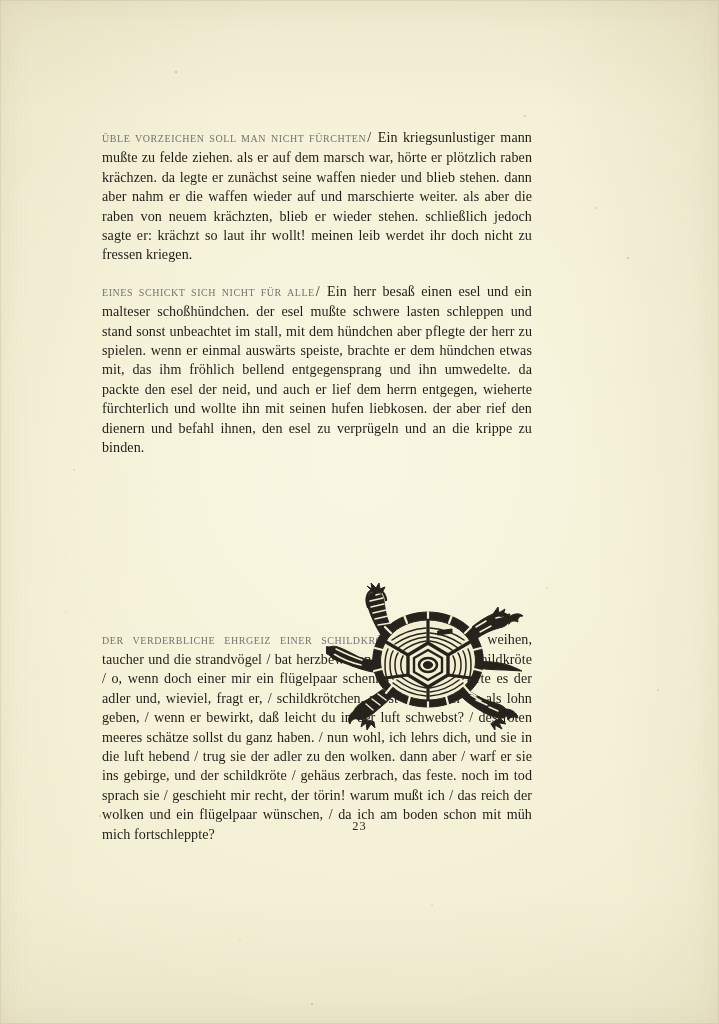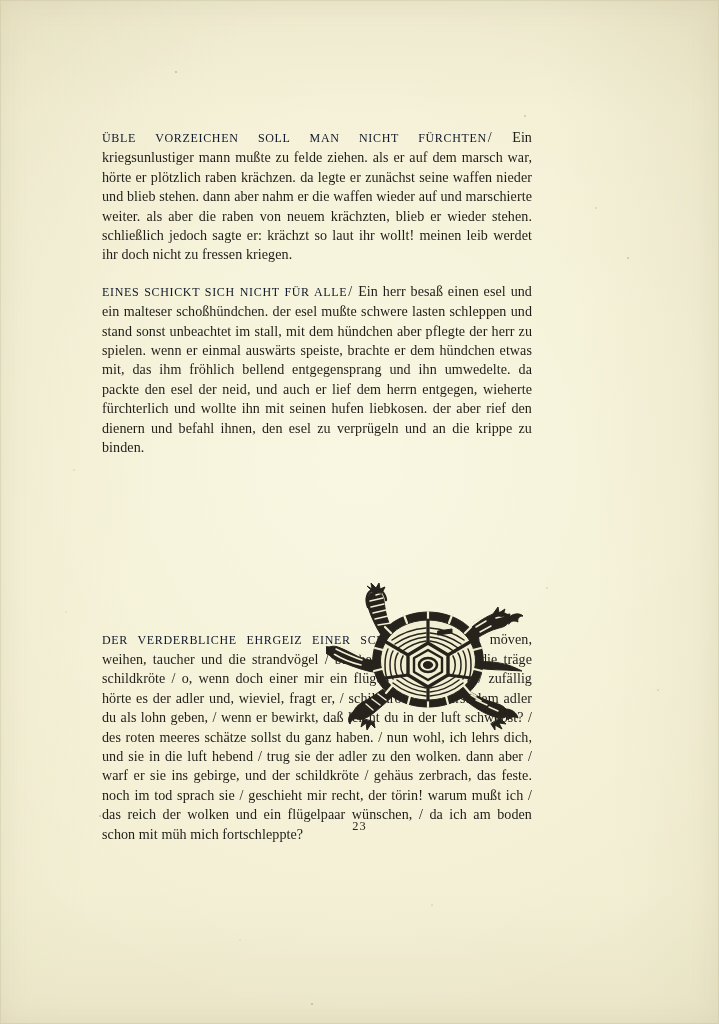--- a/index.html
+++ b/index.html
@@ -56,23 +56,23 @@
     color: #1f1d18;
     text-align: justify;
     text-justify: inter-word;
     letter-spacing: 0.005em;
     -webkit-font-smoothing: antialiased;
   }
   .para:last-of-type { margin-bottom: 0; }
 
   .heading {
     font-variant: normal;
-    font-size: 12px;
+    font-size: 10px;
     letter-spacing: 0.055em;
-    color: #0f172a;
+    color: #737373;
     white-space: nowrap;
   }
   .slash {
     font-style: normal;
     padding: 0 1px;
   }
 
   
   #para-1, #para-2 { }
 

